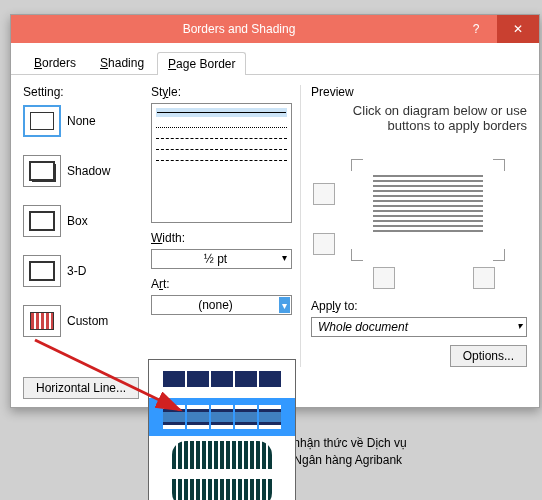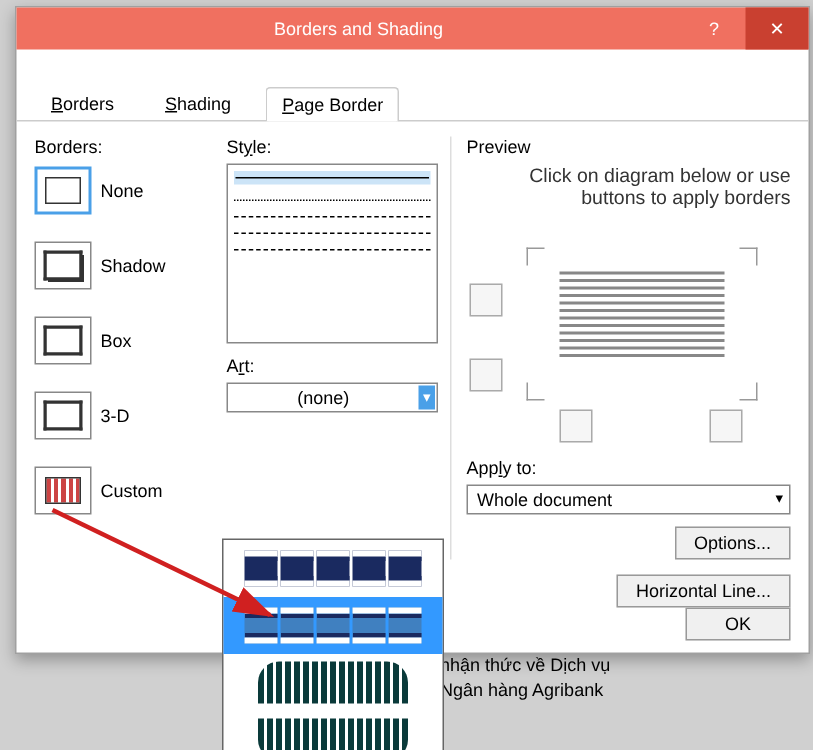--- a/index.html
+++ b/index.html
@@ -1,24 +1,24 @@
 <!DOCTYPE html>
 <html><head>
 <meta charset="utf-8">
 <style>
   * { box-sizing: border-box; font-family: "Segoe UI", Tahoma, sans-serif; font-size: 12px; }
   body { margin: 0; width: 542px; height: 500px; background: #d0d0d0; overflow: hidden; position: relative; }
   .bg-text { position: absolute; top: 435px; left: 270px; font-family: "Times New Roman", serif; font-size: 22px; color: #000; line-height: 1.4; }
-  .dialog { position: absolute; top: 4px; left: 10px; width: 530px; background: #fff; border: 1px solid #a0a0a0; box-shadow: 0 4px 10px rgba(0,0,0,0.3); }
+  .dialog { position: absolute; top: 14px; left: 10px; width: 530px; background: #fff; border: 1px solid #a0a0a0; box-shadow: 0 4px 10px rgba(0,0,0,0.3); }
   .titlebar { background: #f07060; color: #fff; height: 28px; display: flex; align-items: center; padding-left: 12px; position: relative; }
   .titlebar .title { flex: 1; text-align: center; font-weight: normal; }
   .wbtns { display: flex; }
   .wbtn { width: 42px; height: 28px; display: flex; align-items: center; justify-content: center; color: #fff; }
   .wbtn.close { background: #c94030; }
-  .tabs { display: flex; gap: 12px; padding: 24px 12px 0 12px; border-bottom: 1px solid #ccc; }
+  .tabs { display: flex; gap: 2px; padding: 8px 12px 0 12px; border-bottom: 1px solid #ccc; }
   .tab { padding: 4px 10px; border: 1px solid transparent; border-bottom: none; border-top-left-radius: 3px; border-top-right-radius: 3px; }
   .tab.active { border-color: #ccc; background: #fff; position: relative; top: 1px; }
   .tab span.u { text-decoration: underline; }
   .body { display: flex; padding: 10px 12px; gap: 10px; }
   .col-setting { width: 118px; }
   .label { margin-bottom: 4px; }
   .label span.u { text-decoration: underline; }
   .setting-opts { display: flex; flex-direction: column; gap: 18px; margin-top: 6px; }
   .setting-opt { display: flex; align-items: center; gap: 6px; }
   .setting-icon { width: 38px; height: 32px; border: 1px solid #888; display: flex; align-items: center; justify-content: center; }
@@ -47,21 +47,21 @@
   .pv-btn.lt{top:42px;left:2px;} .pv-btn.lb{top:92px;left:2px;}
   .pv-btn.bl{bottom:2px;left:62px;} .pv-btn.br{bottom:2px;right:32px;}
   .pv-page { position: absolute; top: 18px; left: 40px; right: 22px; bottom: 30px; }
   .pv-corner { position:absolute; width:12px; height:12px; border:1px solid #999; }
   .pv-corner.tl{top:0;left:0;border-right:none;border-bottom:none;}
   .pv-corner.tr{top:0;right:0;border-left:none;border-bottom:none;}
   .pv-corner.bl2{bottom:0;left:0;border-right:none;border-top:none;}
   .pv-corner.br2{bottom:0;right:0;border-left:none;border-top:none;}
   .pv-lines { position:absolute; top:16px; left:22px; right:22px; bottom:16px; display:flex; flex-direction:column; gap:3px; }
   .pv-lines div { height:2px; background:#888; }
-  .footer1 { display: flex; justify-content: space-between; align-items: flex-end; padding: 0 12px 8px 12px; flex-direction: column; }
+  .footer1 { display: flex; justify-content: space-between; align-items: flex-end; padding: 0 12px 8px 12px; }
   .btn { border: 1px solid #999; background: #f0f0f0; padding: 3px 12px; }
   .art-dropdown { position: absolute; top: 359px; left: 148px; width: 148px; border: 1px solid #666; background: #fff; z-index: 10; }
   .art-item { height: 38px; display:flex; align-items:center; justify-content:center; }
   .art-item.sel { background: #3399ff; }
   .film { display:flex; gap:2px; }
   .film .f{ width:22px; height:24px; background:#1a2a60; border-top:4px solid #fff; border-bottom:4px solid #fff; box-shadow: inset 0 3px 0 #1a2a60, inset 0 -3px 0 #1a2a60; }
   .film2 .f{ background:#4080c0; }
   .deco { width: 100px; height: 28px; background: repeating-linear-gradient(90deg,#0a3a3a,#0a3a3a 4px,#fff 4px,#fff 6px); border-radius: 14px 14px 0 0; }
   .arrow { position:absolute; top:290px; left:30px; z-index:20; pointer-events:none; }
   .sect { margin-top: 8px; }
@@ -88,21 +88,21 @@
   </div>
 
   <div class="tabs">
     <div class="tab"><span class="u">B</span><span>orders</span></div>
     <div class="tab"><span class="u">S</span><span>hading</span></div>
     <div class="tab active"><span class="u">P</span><span>age Border</span></div>
   </div>
 
   <div class="body">
     <div class="col-setting">
-      <div class="label">Borders:</div>
+      <div class="label">Setting:</div>
       <div class="setting-opts">
         <div class="setting-opt">
           <div class="setting-icon sel">
               <div class="mini"></div>
             </div>
           <span>None</span>
         </div>
         <div class="setting-opt">
           <div class="setting-icon">
               <div class="mini box shadow">
@@ -148,20 +148,24 @@
     <div class="col-style">
       <div class="label">St<span class="u">y</span>le:</div>
       <div class="style-list">
         <div class="sel-wrap">
             <div class="style-line sel"></div>
           </div>
         <div class="style-line dotted"></div>
         <div class="style-line dashed" style="border-top-style:dashed;"></div>
         <div class="style-line" style="border-top:1px dashed #000;"></div>
         <div class="style-line" style="border-top:1px dashed #000;"></div>
+      </div>
+      <div class="sect">
+        <div class="label"><span class="u">W</span>idth:</div>
+        <div class="select"><span>½ pt</span></div>
       </div>
       <div class="sect">
         <div class="label">A<span class="u">r</span>t:</div>
         <div class="select highlight"><span>(none)</span></div>
       </div>
     </div>
 
     <div class="col-preview">
       <div class="label">Preview</div>
       <div class="preview-hint">Click on diagram below or use buttons to apply borders</div>
@@ -186,32 +190,31 @@
               <div></div>
               <div></div>
               <div></div>
               <div></div>
               <div></div>
             </div>
         </div>
       </div>
       <div class="sect">
         <div class="label">App<span class="u">l</span>y to:</div>
-        <div class="select" style="text-align:left;"><span>Whole document</span></div>
+        <div class="select" style="text-align:left;font-style:italic;"><span>Whole document</span></div>
       </div>
       <div style="text-align:right; margin-top:8px;">
         <button class="btn"><span>Options...</span></button>
       </div>
     </div>
   </div>
 
   <div class="footer1">
     <button class="btn"><span>Horizontal Line...</span></button>
     <div style="display:flex; gap:8px;">
-      <button class="btn" style="min-width:70px;"><span>OK</span></button>
     </div>
   </div>
 </div>
 
 <div class="art-dropdown">
   <div class="art-item">
       <div class="film">
         <div class="f"></div>
         <div class="f"></div>
         <div class="f"></div>

